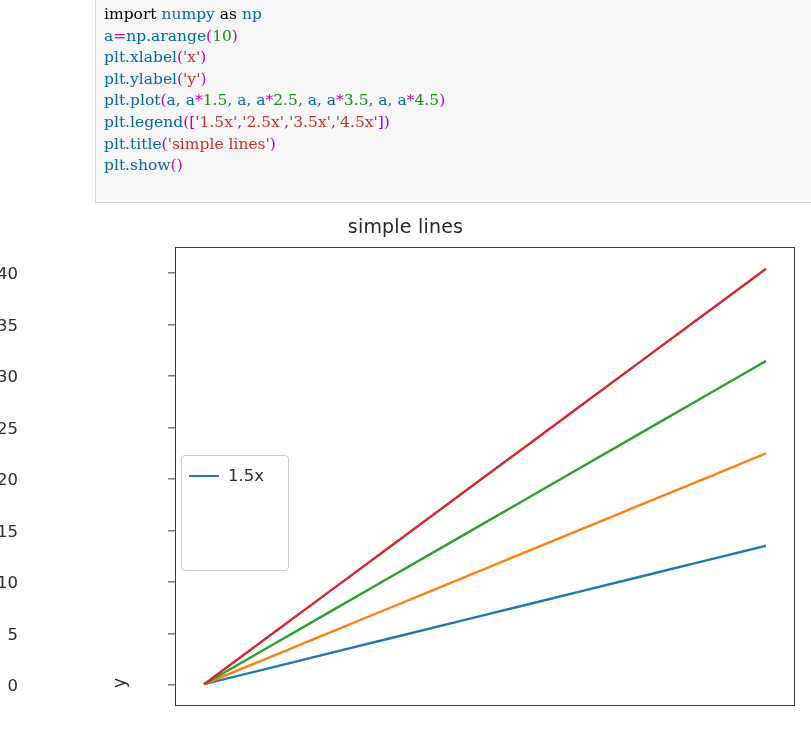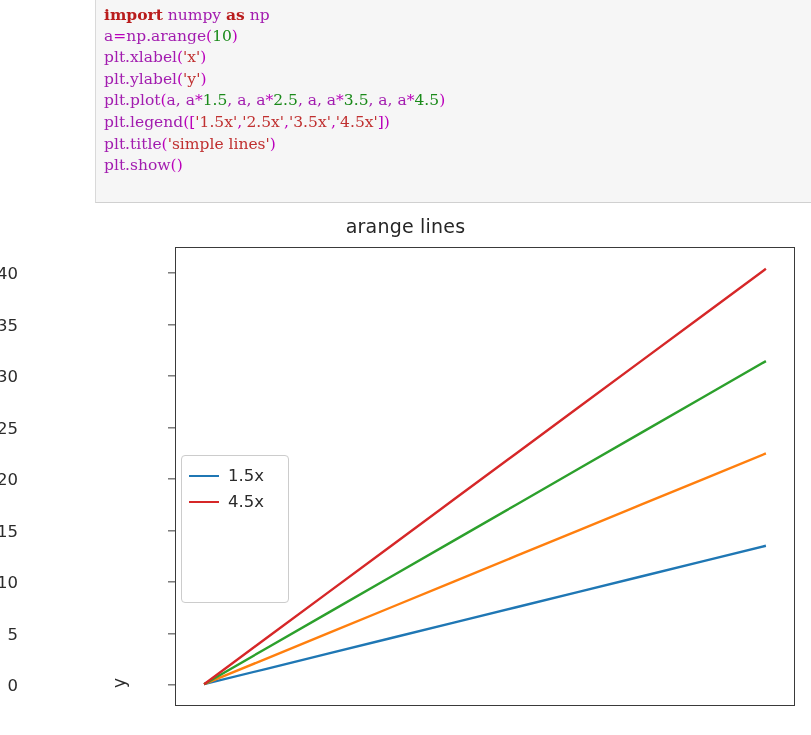--- a/index.html
+++ b/index.html
@@ -12,26 +12,26 @@
     position:absolute;left:95px;top:0;width:716px;height:203px;
     background:#f6f6f6;border-left:1px solid #d9d9d9;border-bottom:1px solid #d0d0d0;
     box-sizing:border-box;
   }
   #code-lines{
     position:absolute;left:8px;top:4px;right:0;
     font-family:"DejaVu Serif",serif;
     font-size:15.5px;line-height:21.6px;color:#222222;white-space:pre;
   }
   .cl{display:block;height:21.6px;}
-  .kw{color:#b91c1c;font-weight:bold;}
+  .kw{color:#000000;font-weight:normal;}
   .num{color:#1a8a1a;}
   .str{color:#c03030;}
   .op{color:#bb00bb;}
   .punct{color:#bb00bb;}
-  .plain{color:#a21caf;}
+  .plain{color:#0369a1;}
 
   
   #figure{position:absolute;left:0;top:203px;width:811px;height:532px;background:#ffffff;}
   #chart-title{
     position:absolute;left:0;top:12px;width:811px;text-align:center;
     font-size:19px;color:#262626;letter-spacing:.2px;
   }
   #plot-frame{
     position:absolute;left:175px;top:44px;width:620px;height:459px;
     border:1.3px solid #3a3a3a;box-sizing:border-box;background:#ffffff;
@@ -44,58 +44,54 @@
   .ytick-mark{position:absolute;left:168px;width:7px;height:1.3px;background:#3a3a3a;
     transform:translateY(-50%);}
 
   #ylabel{
     position:absolute;left:114px;top:480px;font-size:17px;color:#2b2b2b;
     transform:translateY(-50%) rotate(-90deg);transform-origin:center;
   }
 
   
   #legend{
-    position:absolute;left:181px;top:252px;width:108px;height:148px;
+    position:absolute;left:181px;top:252px;width:108px;height:116px;
     background:#ffffff;border:1px solid #cccccc;border-radius:4px;box-sizing:border-box;
     padding:7px 24px 0 7px;
   }
   .legend-row{display:flex;align-items:center;height:26px;}
   .legend-swatch{width:35px;height:0;border-top:2.6px solid #000;margin-right:9px;}
   .legend-text{font-size:16.5px;color:#2b2b2b;line-height:1;}
 </style>
 </head>
 <body>
 
 <div id="code-block">
   <div id="code-lines"><span class="cl"><span class="kw">import</span><span class="plain"> numpy </span><span class="kw">as</span><span class="plain"> np</span></span><span class="cl"><span class="plain">a</span><span class="op">=</span><span class="plain">np.arange</span><span class="punct">(</span><span class="num">10</span><span class="punct">)</span></span><span class="cl"><span class="plain">plt.xlabel</span><span class="punct">(</span><span class="str">'x'</span><span class="punct">)</span></span><span class="cl"><span class="plain">plt.ylabel</span><span class="punct">(</span><span class="str">'y'</span><span class="punct">)</span></span><span class="cl"><span class="plain">plt.plot</span><span class="punct">(</span><span class="plain">a, a</span><span class="op">*</span><span class="num">1.5</span><span class="plain">, a, a</span><span class="op">*</span><span class="num">2.5</span><span class="plain">, a, a</span><span class="op">*</span><span class="num">3.5</span><span class="plain">, a, a</span><span class="op">*</span><span class="num">4.5</span><span class="punct">)</span></span><span class="cl"><span class="plain">plt.legend</span><span class="punct">([</span><span class="str">'1.5x'</span><span class="punct">,</span><span class="str">'2.5x'</span><span class="punct">,</span><span class="str">'3.5x'</span><span class="punct">,</span><span class="str">'4.5x'</span><span class="punct">])</span></span><span class="cl"><span class="plain">plt.title</span><span class="punct">(</span><span class="str">'simple lines'</span><span class="punct">)</span></span><span class="cl"><span class="plain">plt.show</span><span class="punct">()</span></span></div>
 </div>
 
 <div id="figure">
 
-  <div id="chart-title">arange lines</div>
+  <div id="chart-title">simple lines</div>
 
   <div id="plot-frame">
     <svg id="plot-svg" viewBox="0 0 620 459" preserveAspectRatio="none">
         <polyline points="28.181818181818187,438.0895421903052 90.80808080808083,422.63846499102334 153.43434343434348,407.18738779174146 216.06060606060612,391.73631059245963 278.6868686868687,376.28523339317775 341.31313131313135,360.83415619389586 403.939393939394,345.38307899461404 466.5656565656566,329.93200179533216 529.1919191919193,314.4809245960503 591.8181818181819,299.02984739676845" fill="none" stroke="#1f77b4" stroke-width="2.4" vector-effect="non-scaling-stroke"></polyline>
         <polyline points="28.181818181818187,438.0895421903052 90.80808080808083,412.33774685816877 153.43434343434348,386.5859515260323 216.06060606060612,360.83415619389586 278.6868686868687,335.0823608617594 341.31313131313135,309.33056552962296 403.939393939394,283.5787701974865 466.5656565656566,257.82697486535005 529.1919191919193,232.07517953321363 591.8181818181819,206.3233842010772" fill="none" stroke="#ff7f0e" stroke-width="2.4" vector-effect="non-scaling-stroke"></polyline>
         <polyline points="28.181818181818187,438.0895421903052 90.80808080808083,402.0370287253142 153.43434343434348,365.9845152603232 216.06060606060612,329.93200179533216 278.6868686868687,293.87948833034113 341.31313131313135,257.82697486535005 403.939393939394,221.77446140035906 466.5656565656566,185.721947935368 529.1919191919193,149.66943447037704 591.8181818181819,113.61692100538602" fill="none" stroke="#2ca02c" stroke-width="2.4" vector-effect="non-scaling-stroke"></polyline>
         <polyline points="28.181818181818187,438.0895421903052 90.80808080808083,391.73631059245963 153.43434343434348,345.38307899461404 216.06060606060612,299.02984739676845 278.6868686868687,252.6766157989228 341.31313131313135,206.3233842010772 403.939393939394,159.9701526032316 466.5656565656566,113.61692100538602 529.1919191919193,67.26368940754043 591.8181818181819,20.910457809694833" fill="none" stroke="#d62728" stroke-width="2.4" vector-effect="non-scaling-stroke"></polyline>
       </svg>
   </div>
 
   <div id="ylabel">y</div>
 
   <div id="legend">
       <div class="legend-row">
         <span class="legend-swatch" style="border-top-color: rgb(31, 119, 180);"></span>
         <span class="legend-text">1.5x</span>
-      </div>
-      <div class="legend-row">
-        <span class="legend-swatch" style="border-top-color: rgb(214, 39, 40);"></span>
-        <span class="legend-text">4.5x</span>
       </div>
     </div>
 
 <div class="ytick-label" style="top: 482.09px;">0</div>
     <div class="ytick-mark" style="top: 482.09px;"></div>
     <div class="ytick-label" style="top: 430.586px;">5</div>
     <div class="ytick-mark" style="top: 430.586px;"></div>
     <div class="ytick-label" style="top: 379.082px;">10</div>
     <div class="ytick-mark" style="top: 379.082px;"></div>
     <div class="ytick-label" style="top: 327.579px;">15</div>

